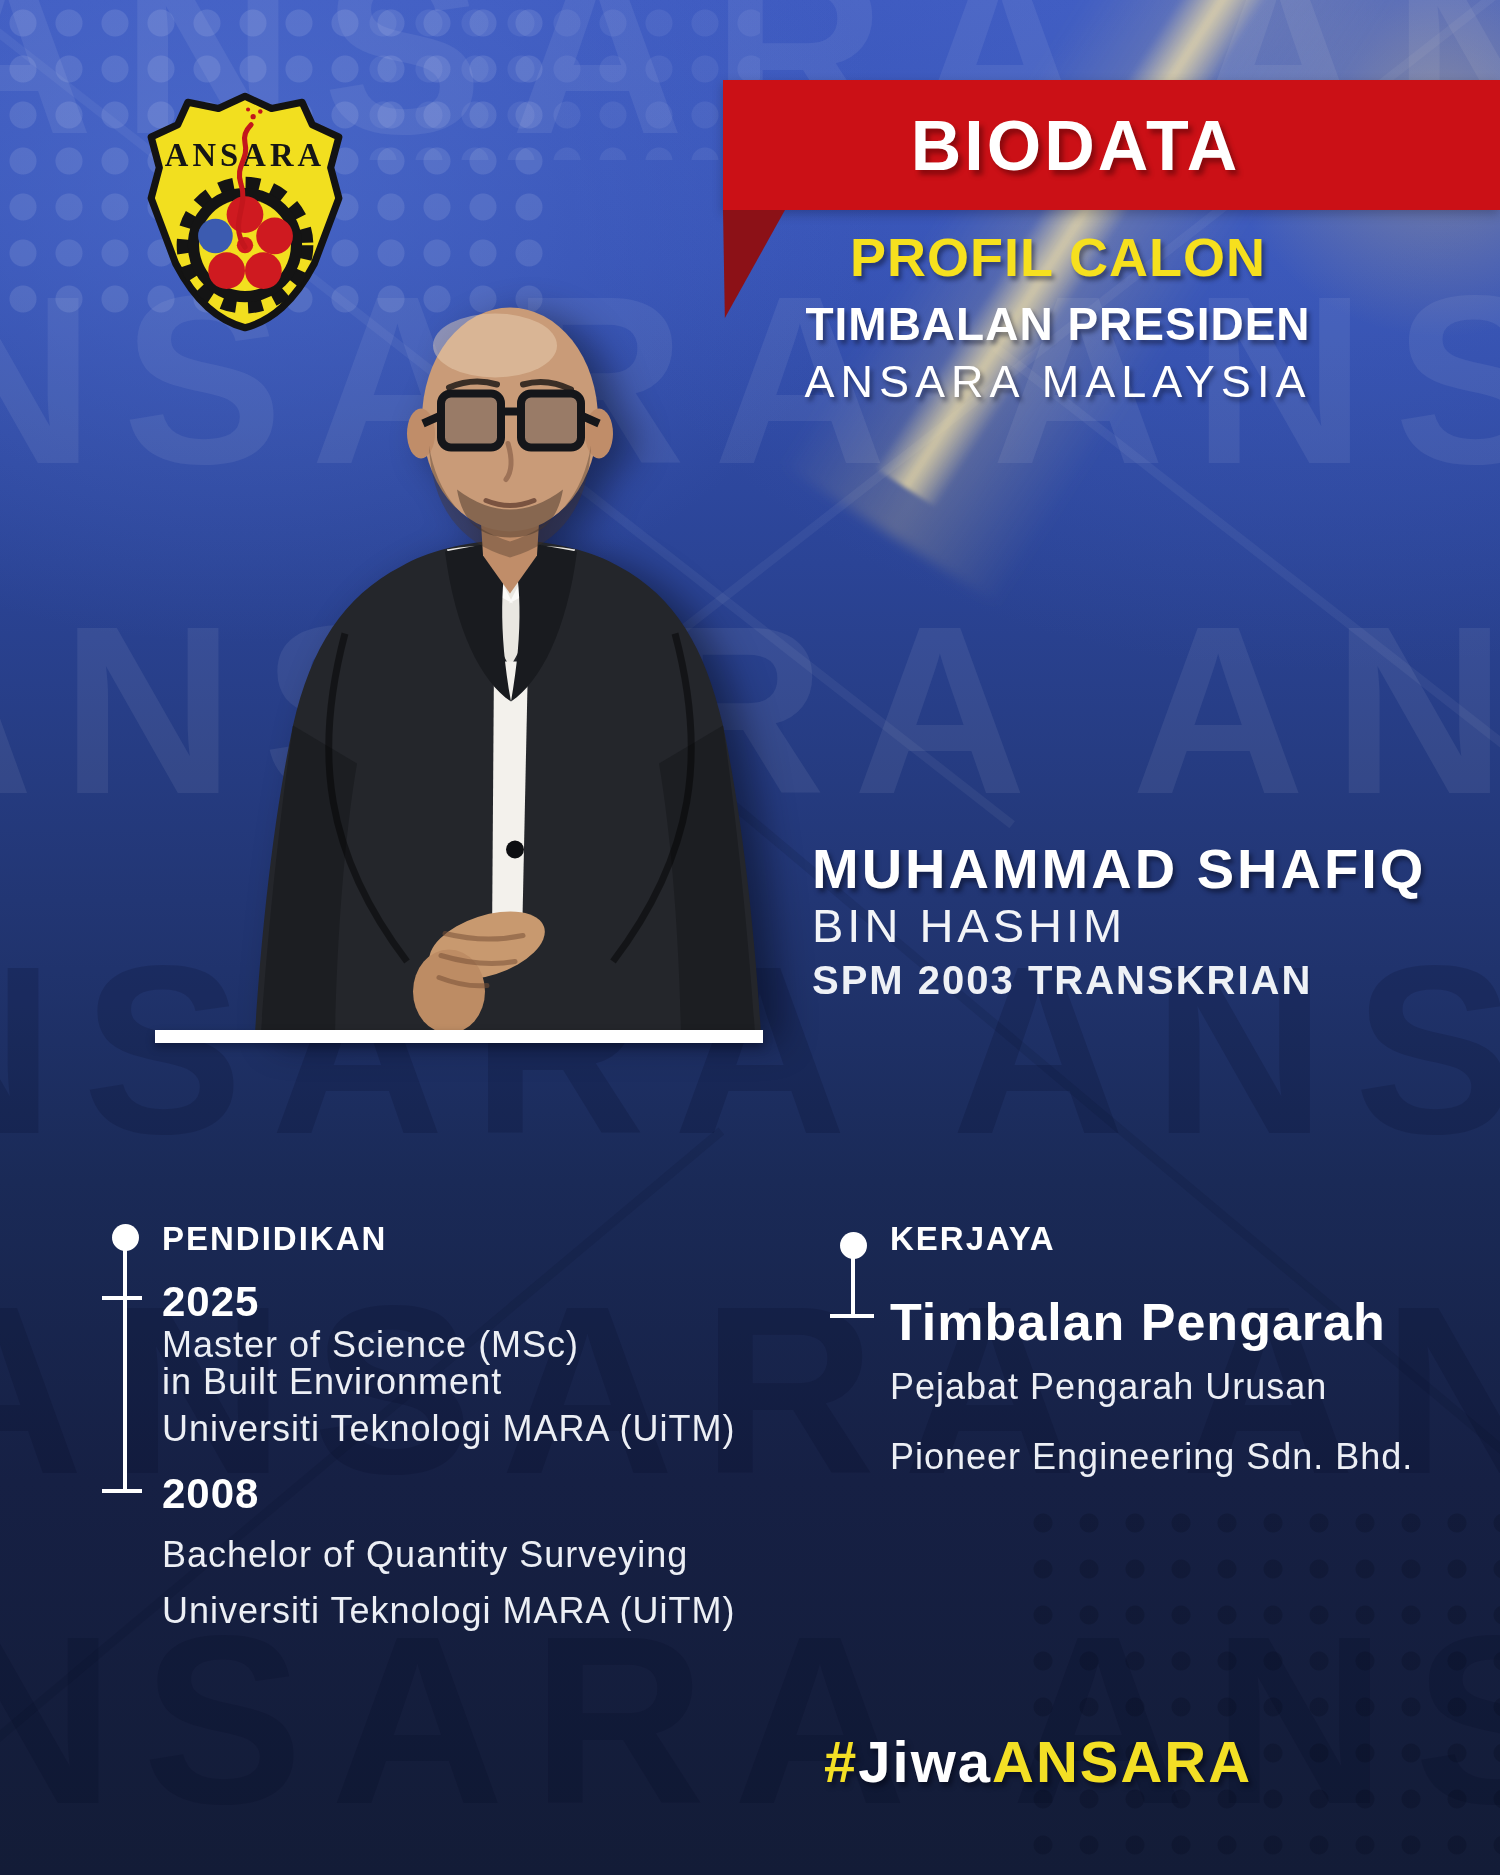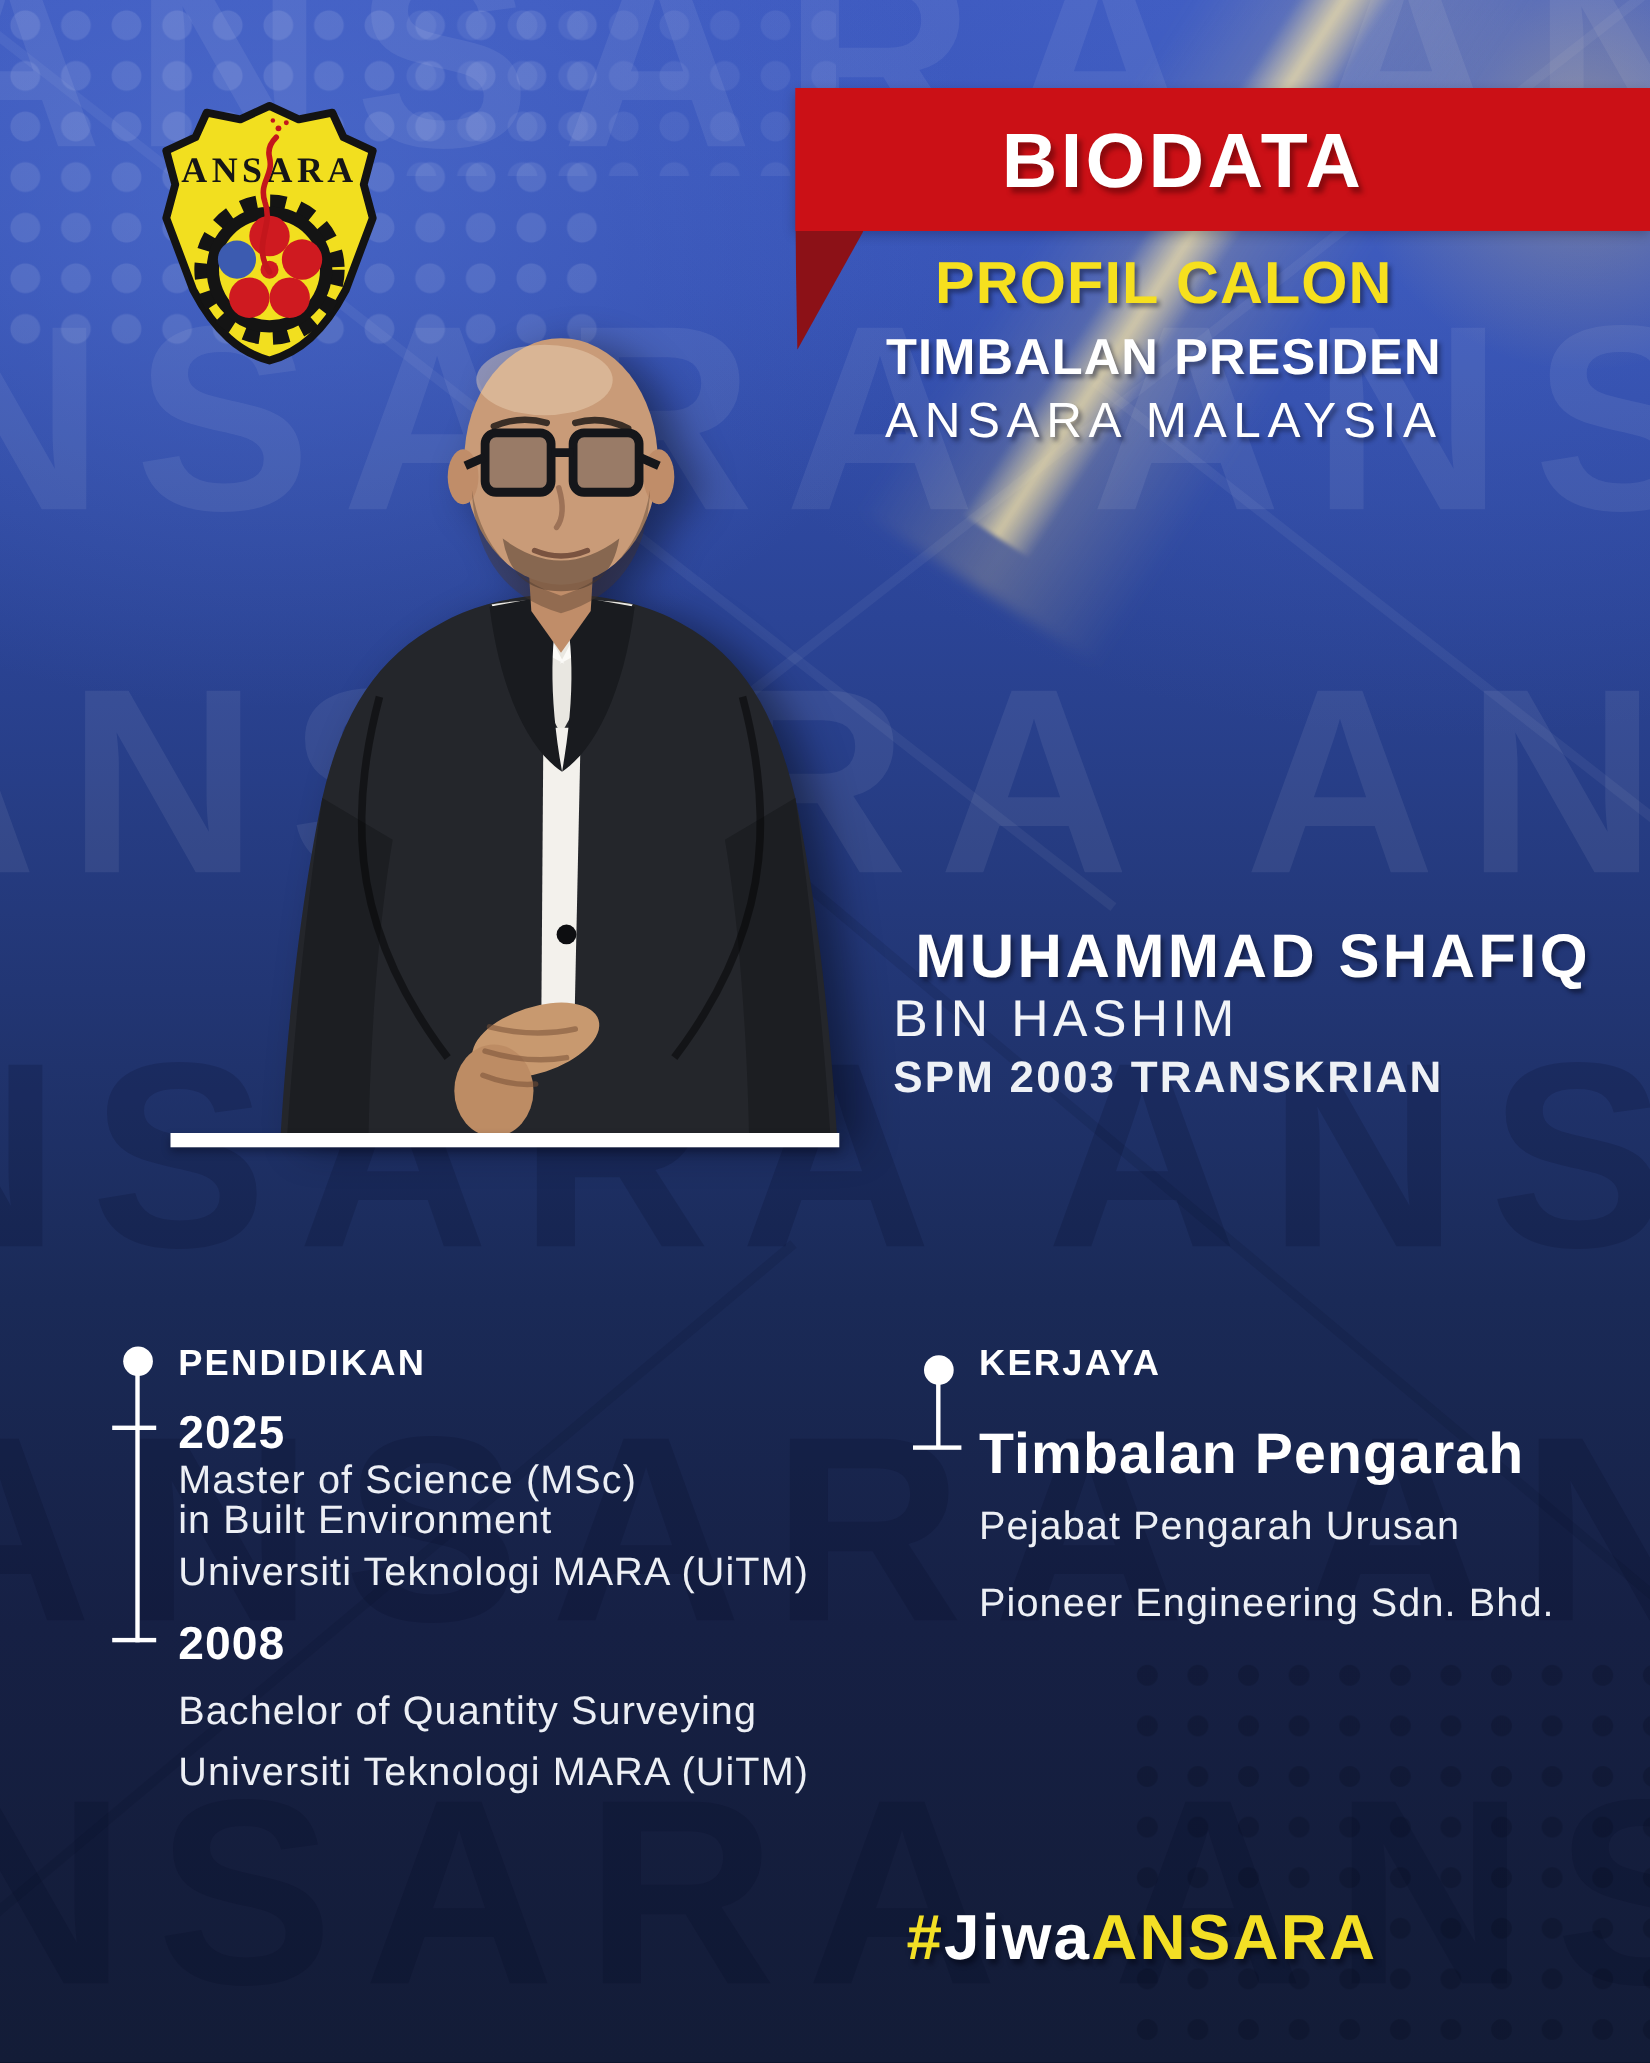--- a/index.html
+++ b/index.html
@@ -33,21 +33,21 @@
   .head-block{left:758px;top:0;width:600px;text-align:center;}
   .profil{top:226px;font-size:54px;font-weight:700;color:#f6e01e;letter-spacing:1px;
           text-shadow:3px 4px 4px rgba(10,15,40,0.45);}
   .timbalan{top:297px;font-size:46px;font-weight:700;color:#ffffff;letter-spacing:1px;
           text-shadow:3px 4px 4px rgba(10,15,40,0.45);}
   .ansaramy{top:356px;font-size:45px;font-weight:400;color:#ffffff;letter-spacing:6px;
           text-shadow:3px 4px 4px rgba(10,15,40,0.45);}
   .head-line{position:absolute;left:0;width:600px;}
   
   .cand-name{left:812px;top:836px;font-size:56px;font-weight:700;color:#ffffff;letter-spacing:3px;
-          text-shadow:3px 4px 4px rgba(5,10,30,0.5);margin-left:20px;}
+          text-shadow:3px 4px 4px rgba(5,10,30,0.5);}
   .cand-bin{left:812px;top:898px;font-size:47px;font-weight:400;color:#f2f4f8;letter-spacing:4px;}
   .cand-spm{left:812px;top:958px;font-size:40px;font-weight:700;color:#eef1f6;letter-spacing:2px;}
   .white-line{left:155px;top:1030px;width:608px;height:13px;background:#ffffff;box-shadow:0 4px 8px rgba(0,0,15,0.35);}
   
   .tl-dot{width:27px;height:27px;border-radius:50%;background:#ffffff;}
   .tl-vline{width:4px;background:#ffffff;}
   .tl-tick{height:4px;background:#ffffff;}
   .sec-heading{font-size:33px;font-weight:700;color:#ffffff;letter-spacing:2px;}
   .tl-year{font-size:42px;font-weight:700;color:#ffffff;letter-spacing:1px;}
   .tl-body{font-size:36px;font-weight:400;color:#eceff5;letter-spacing:1px;line-height:37px;}

